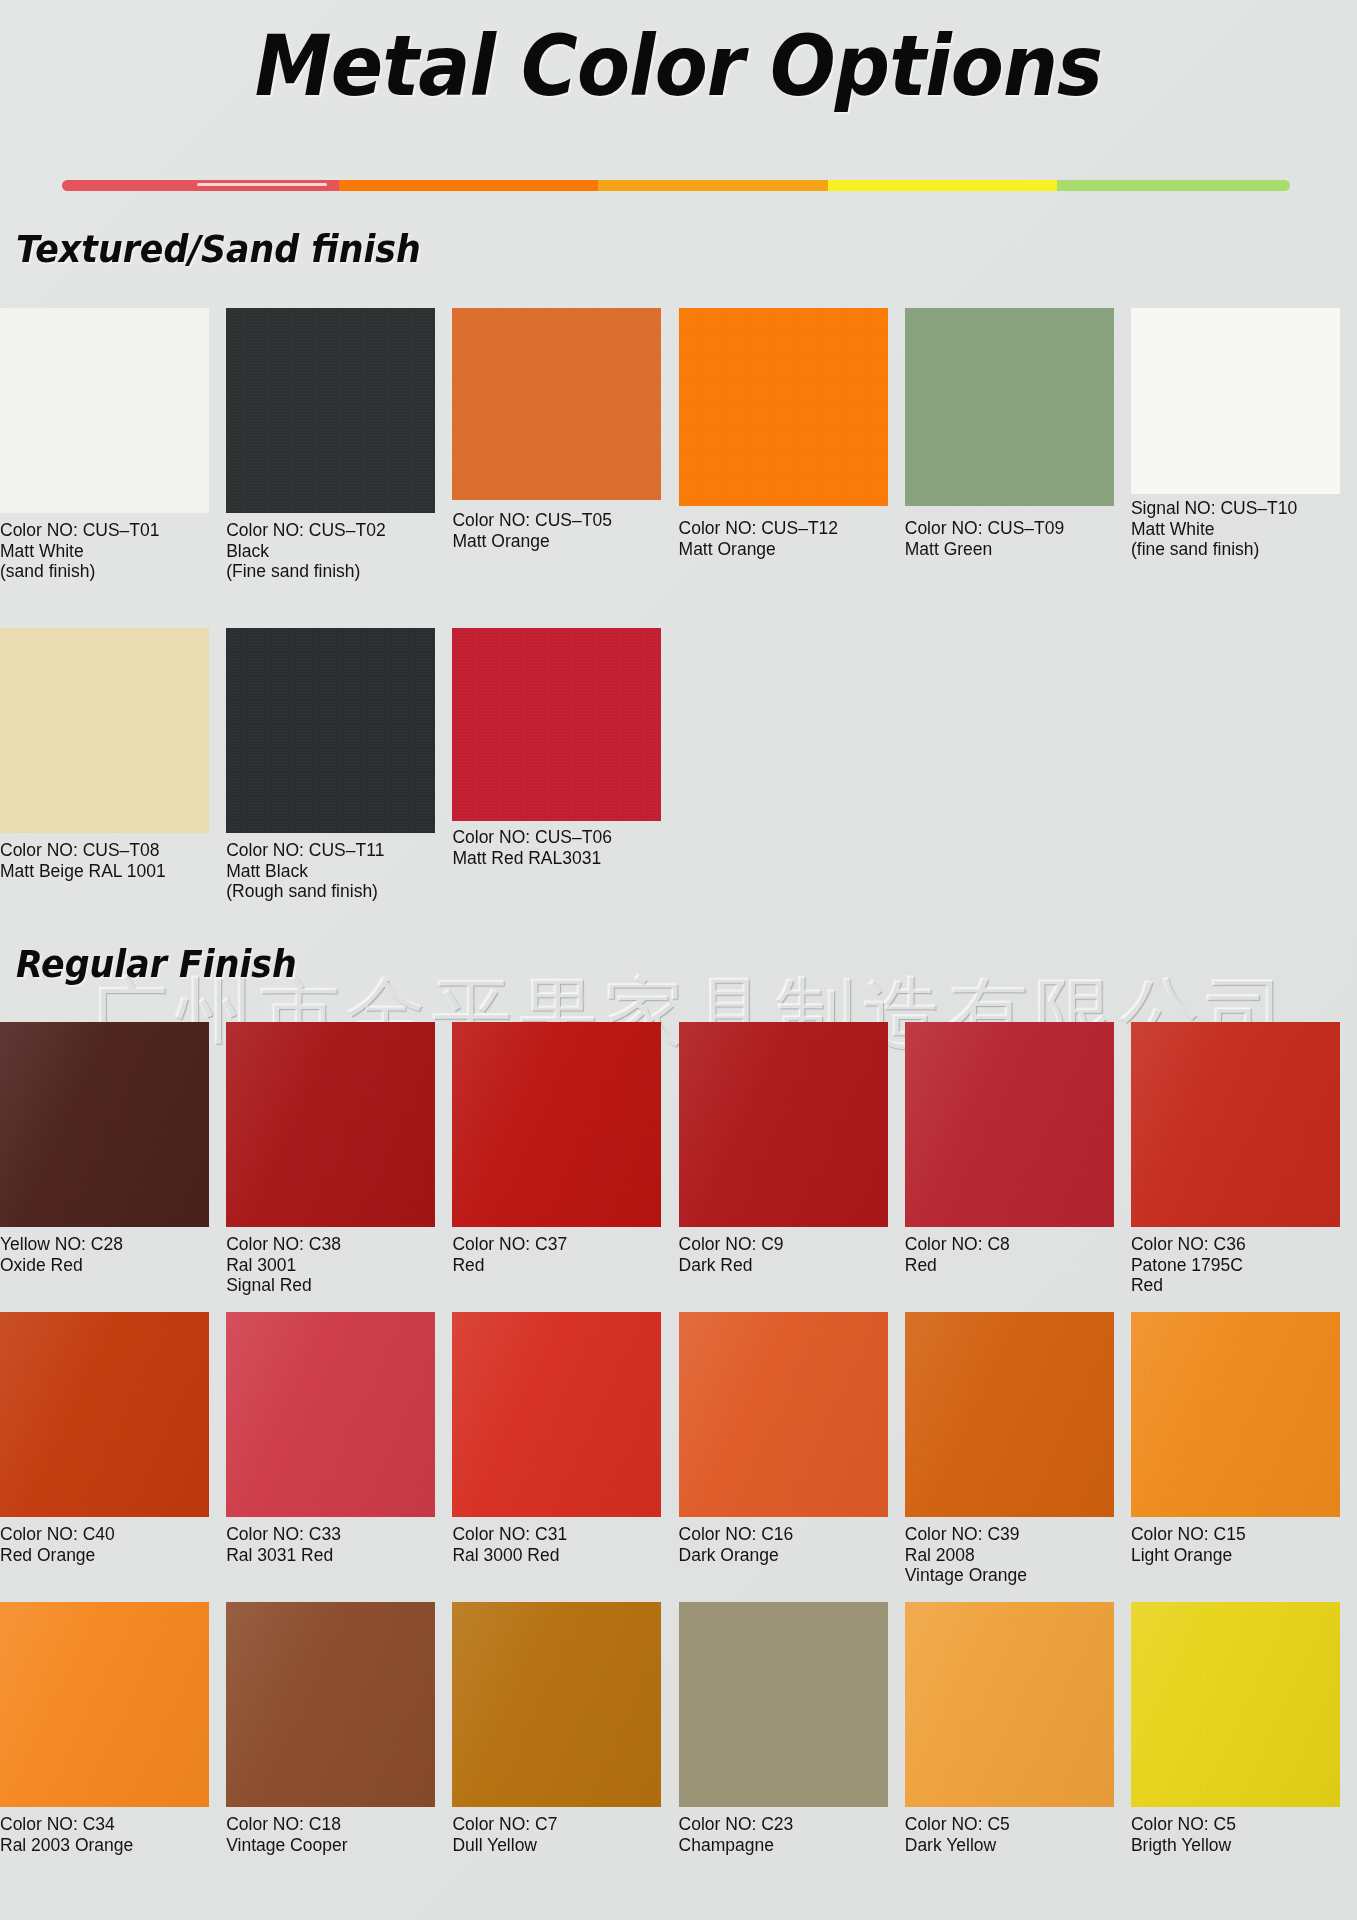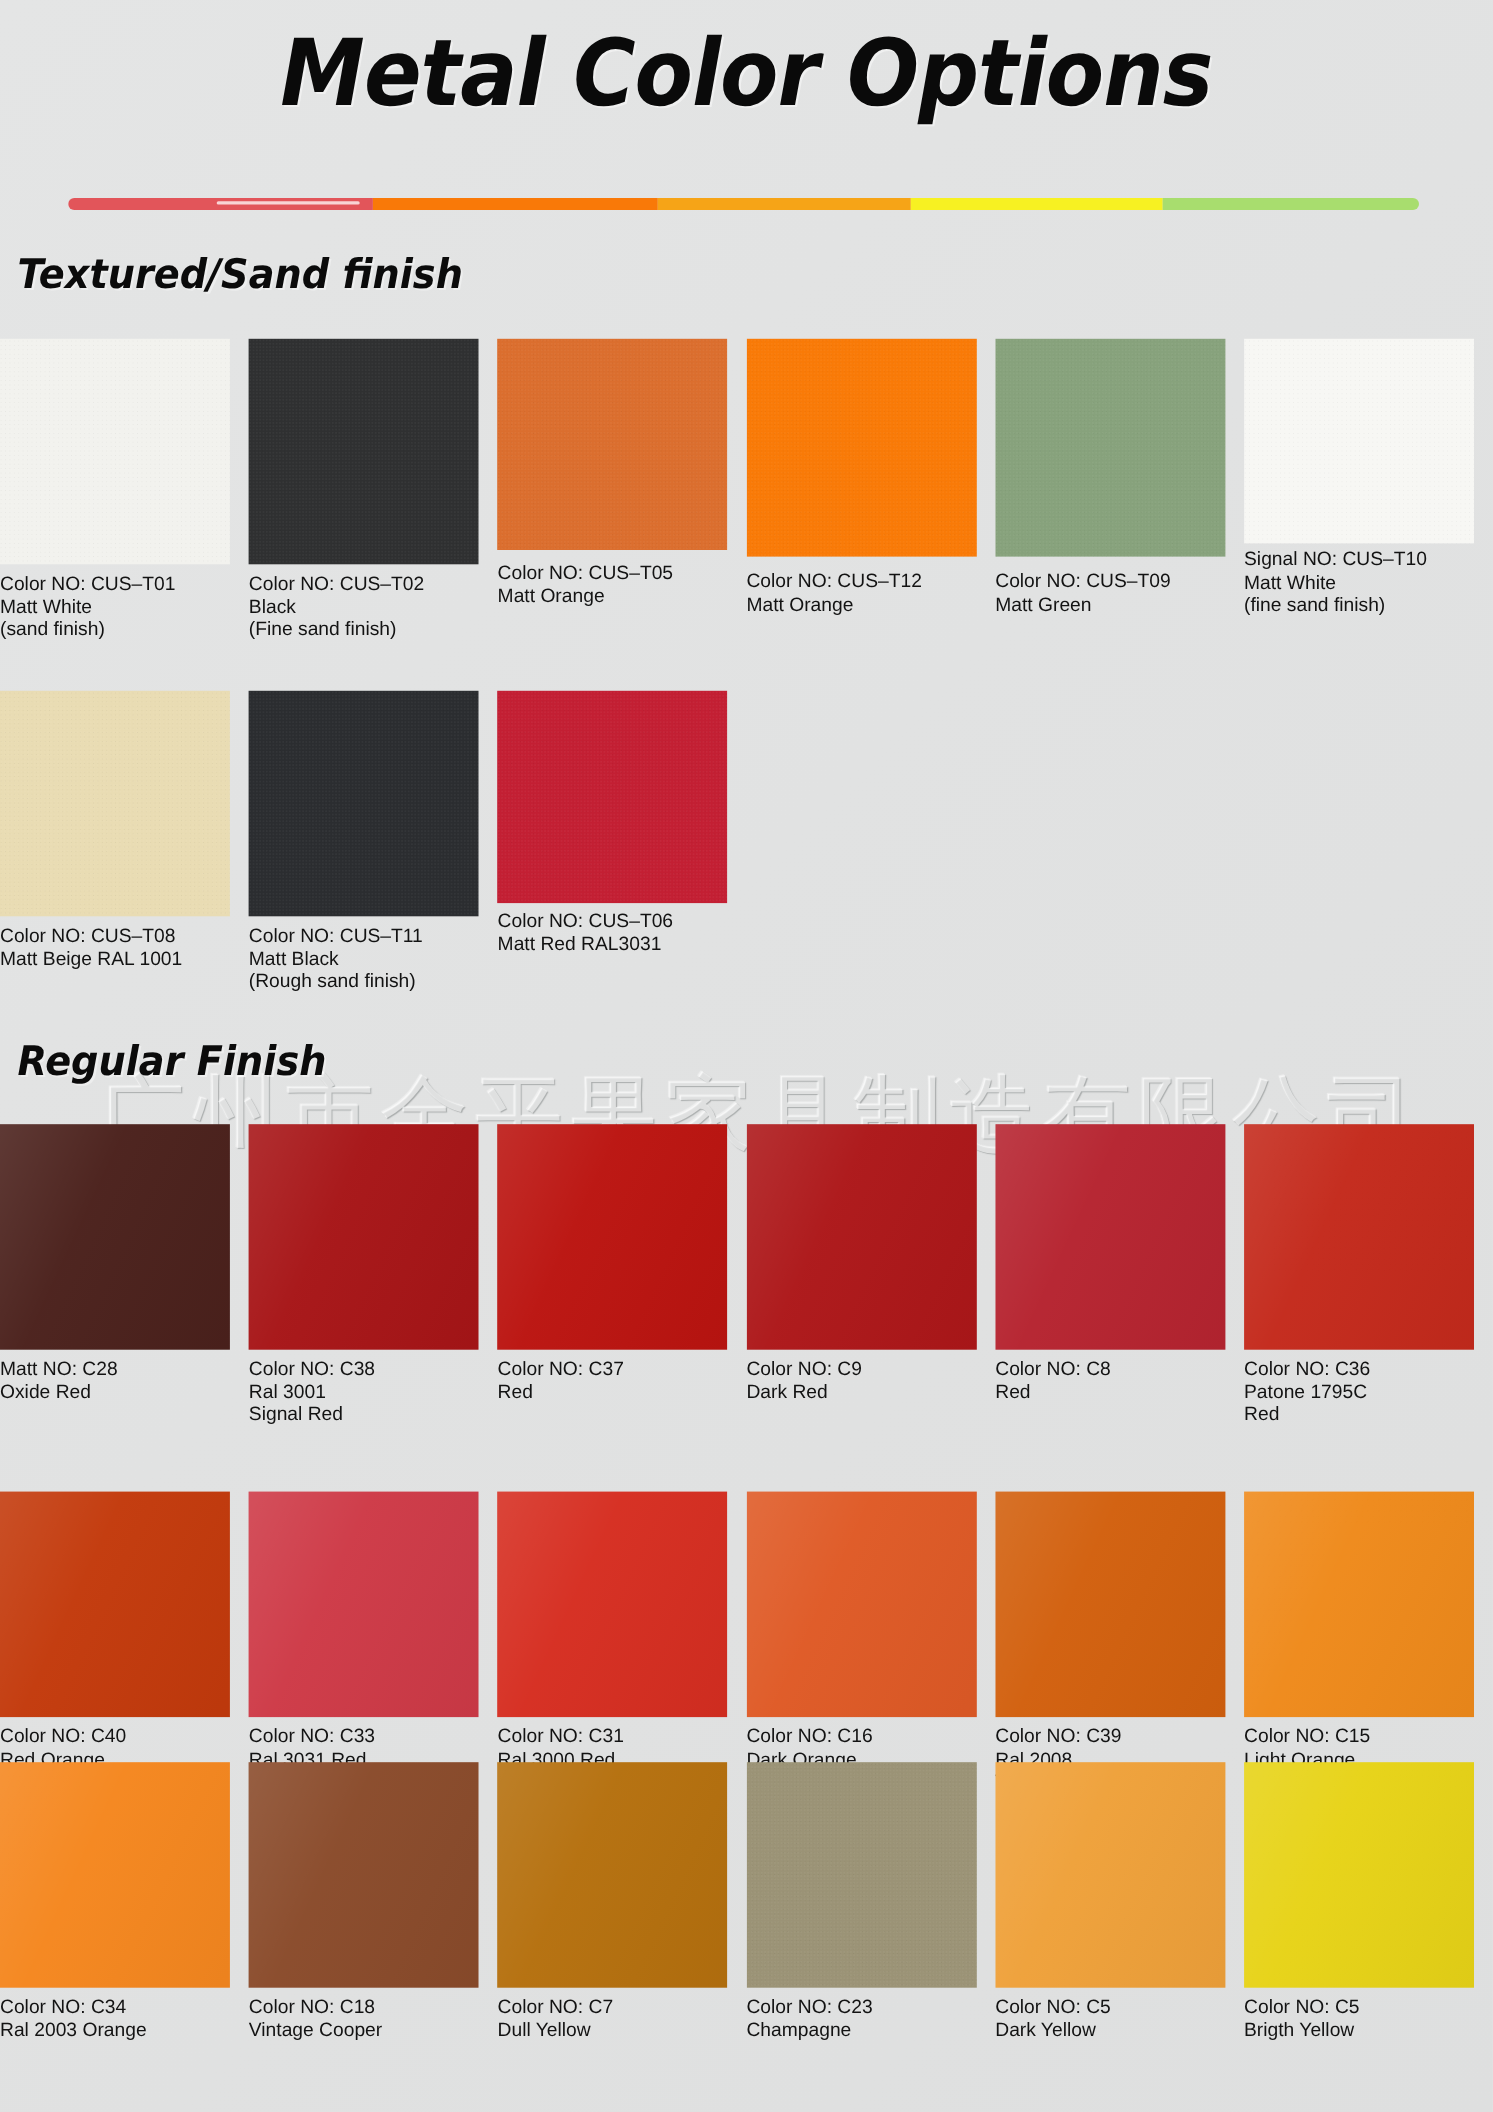--- a/index.html
+++ b/index.html
@@ -100,21 +100,21 @@
     position: absolute;
     left: 0;
     width: 1357px;
     display: grid;
     grid-template-columns: repeat(6, 226.2px);
     z-index: 4;
   }
   #grid-textured-1 { top: 308px; }
   #grid-textured-2 { top: 628px; }
   #grid-regular-1  { top: 1022px; }
-  #grid-regular-2  { top: 1312px; margin-top: 44px; }
+  #grid-regular-2  { top: 1312px; }
   #grid-regular-3  { top: 1602px; }
 
   .cell { position: relative; padding: 0 0 0 0; }
 
   .swatch {
     width: 209px;
     height: 205px;
     border: 0;
     position: relative;
     background-repeat: repeat;
@@ -257,21 +257,21 @@
     </div>
 
   <div class="watermark">广州市金平果家具制造有限公司</div>
 
   <div class="section-head" id="head-regular">Regular Finish</div>
 
   <div class="grid" id="grid-regular-1">
       <div class="cell">
         <div class="swatch glossy" style="background: rgb(75, 33, 28);"></div>
         <div class="label">
-          <div>Matt NO: C28</div>
+          <div>Yellow NO: C28</div>
           <div>Oxide Red</div>
         </div>
       </div>
       <div class="cell">
         <div class="swatch glossy" style="background: rgb(167, 21, 23);"></div>
         <div class="label">
           <div>Color NO: C38</div>
           <div>Ral 3001</div>
           <div>Signal Red</div>
         </div>

